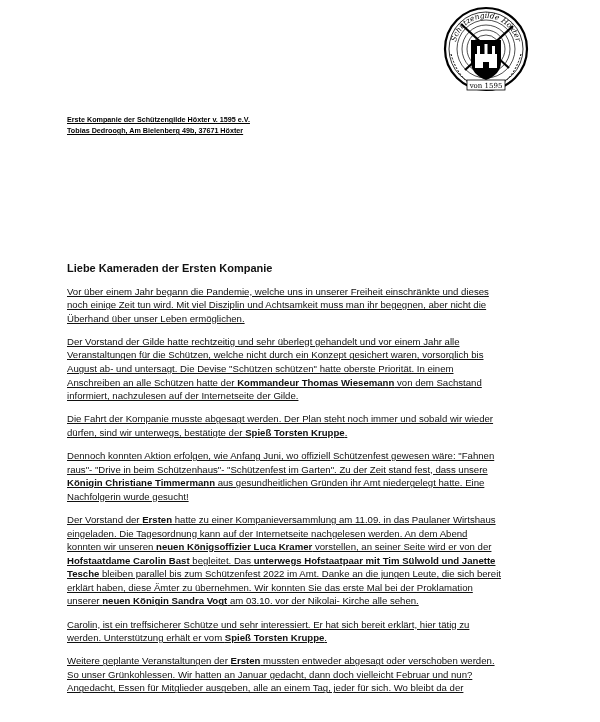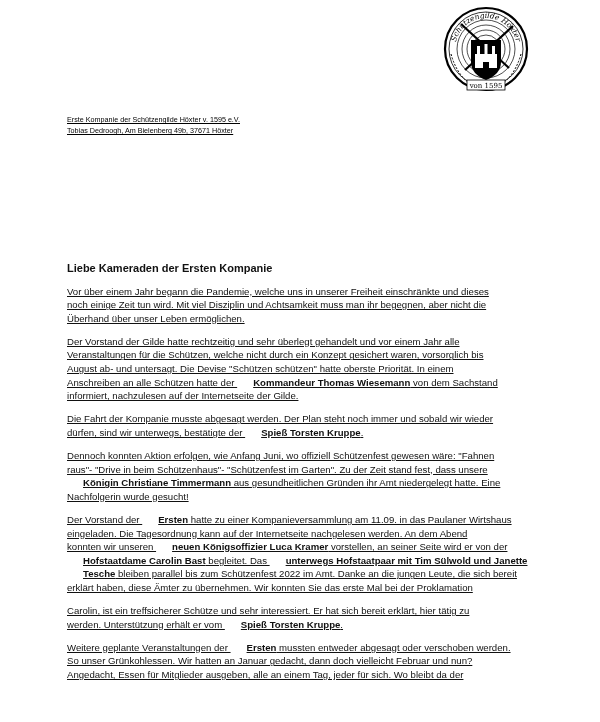--- a/index.html
+++ b/index.html
@@ -21,21 +21,21 @@
       top: 2px;
       width: 86px;
       height: 94px;
     }
     .sender {
       position: absolute;
       left: 67px;
       top: 114px;
       font-family: "Liberation Sans", sans-serif;
       font-size: 7.2px;
-      font-weight: normal;
+      font-weight: bold;
       line-height: 11px;
       color: #000;
     }
     .sender div {
       text-decoration: underline;
       white-space: nowrap;
     }
     .letter {
       position: absolute;
       left: 67px;
@@ -49,21 +49,21 @@
       font-size: 11px;
       font-weight: bold;
       margin: 0 0 9px 0;
       line-height: 13.6px;
     }
     .letter p {
       margin: 0 0 9.5px 0;
       white-space: nowrap;
       text-decoration: underline;
     }
-    .letter b { font-weight: bold; margin-left: 16px; }
+    .letter b { font-weight: bold; }
     .line { display: block; }
   </style>
 </head>
 <body>
 
 <div class="logo">
   <svg width="86" height="94" viewBox="0 0 86 94">
     <defs>
       <path id="arcTop" d="M 12 47 A 31 31 0 0 1 74 47" fill="none"></path>
       <path id="arcBot" d="M 18 70 A 30 30 0 0 0 68 70" fill="none"></path>
@@ -126,20 +126,21 @@
         <span class="line"><b>Königin Christiane Timmermann</b><span> aus gesundheitlichen Gründen ihr Amt niedergelegt hatte. Eine</span></span>
         <span class="line"><span>Nachfolgerin wurde gesucht!</span></span>
       </p>
       <p>
         <span class="line"><span>Der Vorstand der </span><b>Ersten</b><span> hatte zu einer Kompanieversammlung am 11.09. in das Paulaner Wirtshaus</span></span>
         <span class="line"><span>eingeladen. Die Tagesordnung kann auf der Internetseite nachgelesen werden. An dem Abend</span></span>
         <span class="line"><span>konnten wir unseren </span><b>neuen Königsoffizier Luca Kramer</b><span> vorstellen, an seiner Seite wird er von der</span></span>
         <span class="line"><b>Hofstaatdame Carolin Bast</b><span> begleitet. Das </span><b>unterwegs Hofstaatpaar mit  Tim Sülwold und Janette</b></span>
         <span class="line"><b>Tesche</b><span> bleiben parallel bis zum Schützenfest 2022 im Amt. Danke an die jungen Leute, die sich bereit</span></span>
         <span class="line"><span>erklärt haben, diese Ämter zu übernehmen. Wir konnten Sie das erste Mal bei der Proklamation</span></span>
+        <span class="line"><span>unserer </span><b>neuen Königin Sandra Vogt</b><span> am 03.10. vor der Nikolai- Kirche alle sehen.</span></span>
       </p>
       <p>
         <span class="line"><span>Carolin, ist ein treffsicherer Schütze und sehr interessiert. Er hat sich bereit erklärt, hier tätig zu</span></span>
         <span class="line"><span>werden. Unterstützung erhält er vom </span><b>Spieß Torsten Kruppe</b><span>.</span></span>
       </p>
       <p>
         <span class="line"><span>Weitere geplante Veranstaltungen der </span><b>Ersten</b><span> mussten entweder abgesagt oder verschoben werden.</span></span>
         <span class="line"><span>So unser Grünkohlessen. Wir hatten an Januar gedacht, dann doch vielleicht Februar und nun?</span></span>
         <span class="line"><span>Angedacht, Essen für Mitglieder ausgeben, alle an einem Tag, jeder für sich. Wo bleibt da der</span></span>
       </p>

